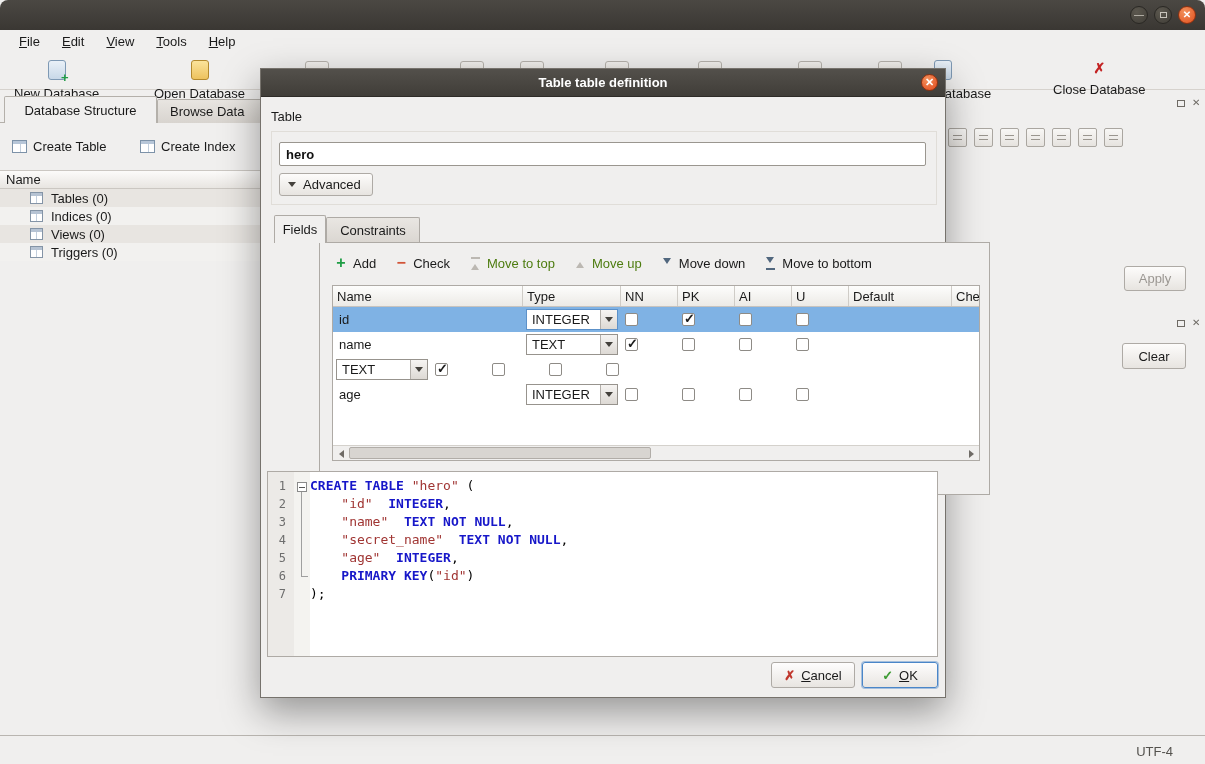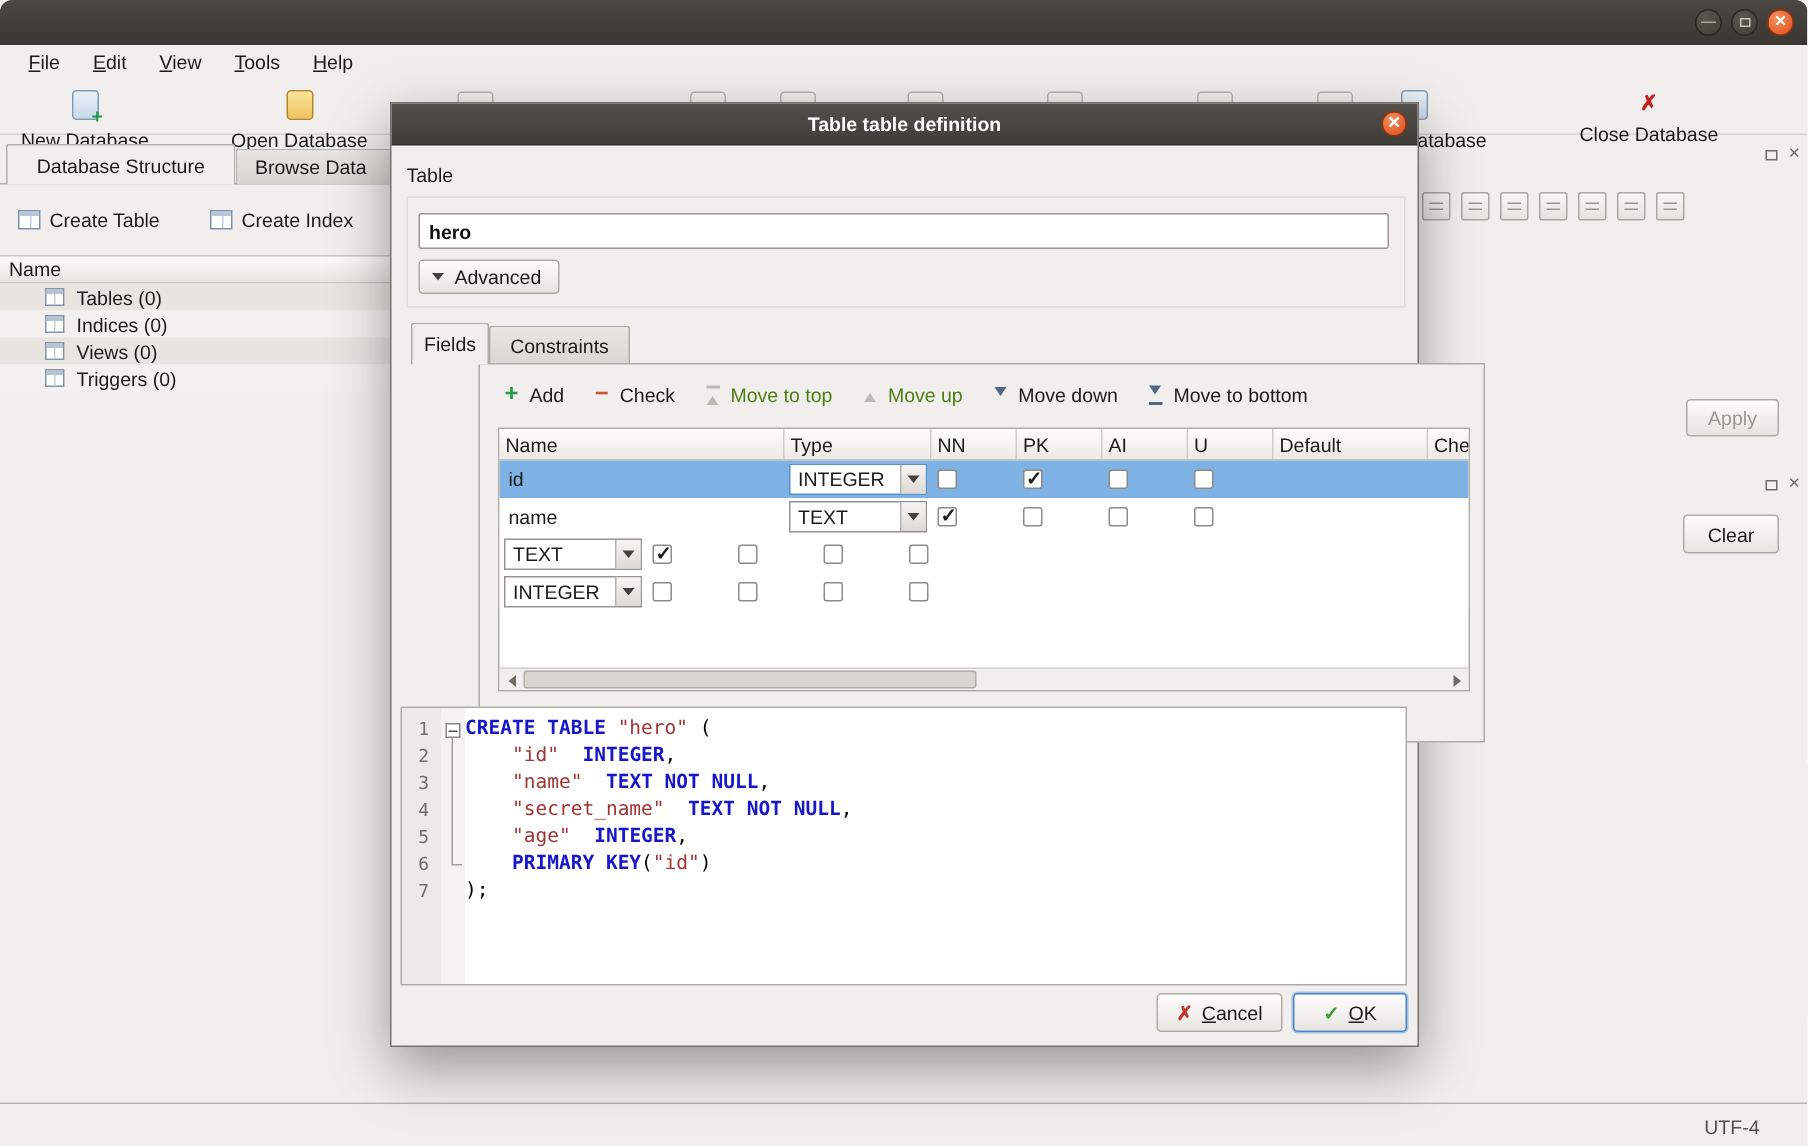--- a/index.html
+++ b/index.html
@@ -426,20 +426,21 @@
               <div class="gc cb-c" style="width: 57px;">
                 <span class="cbx"></span>
               </div>
               <div class="gc cb-c" style="width: 57px;">
                 <span class="cbx"></span>
               </div>
               <div class="gc" style="width: 103px;"></div>
               <div class="gc" style="width: 29px;"></div>
             </div>
             <div class="grow">
+              <div class="gc name-c" style="width: 190px;">age</div>
               <div class="gc type-c" style="width: 98px;">
                 <div class="combo">
                   <span class="combo-t">INTEGER</span>
                   <span class="combo-b">
                     <span class="carrow"></span>
                   </span>
                 </div>
               </div>
               <div class="gc cb-c" style="width: 57px;">
                 <span class="cbx"></span>

